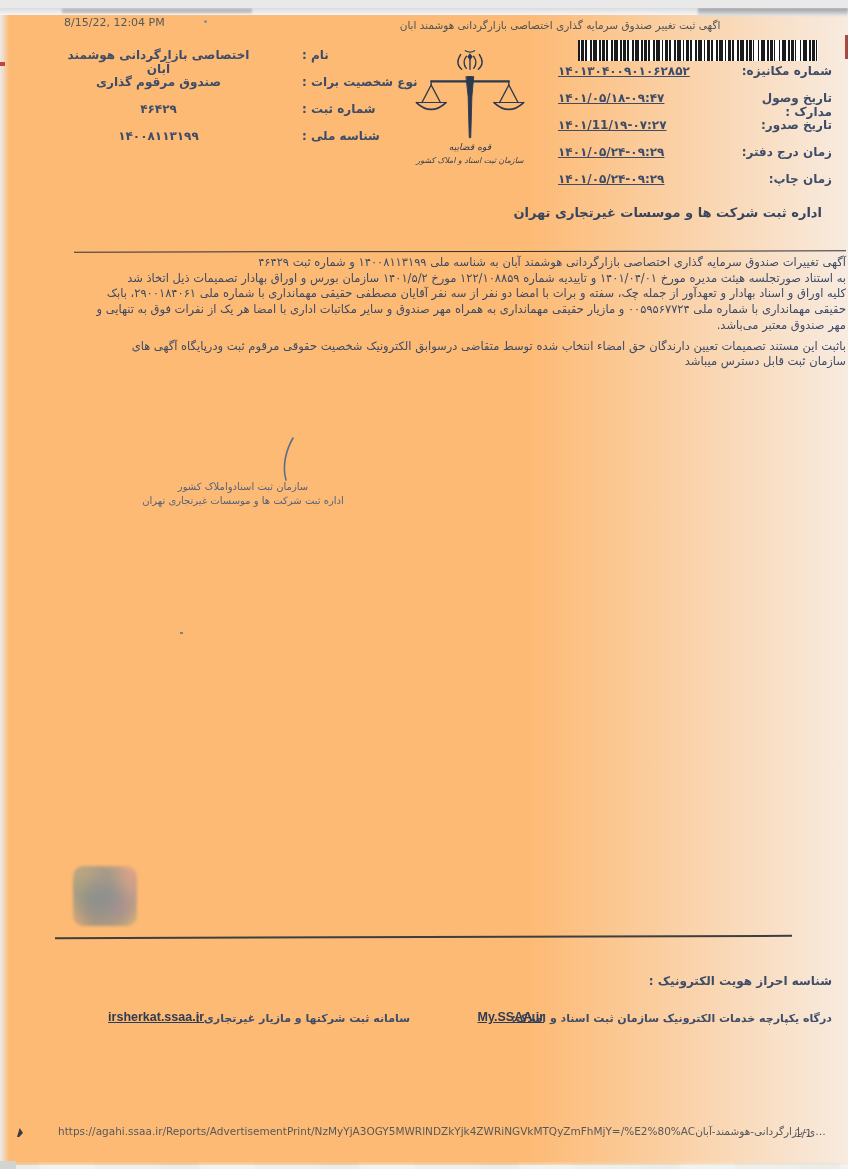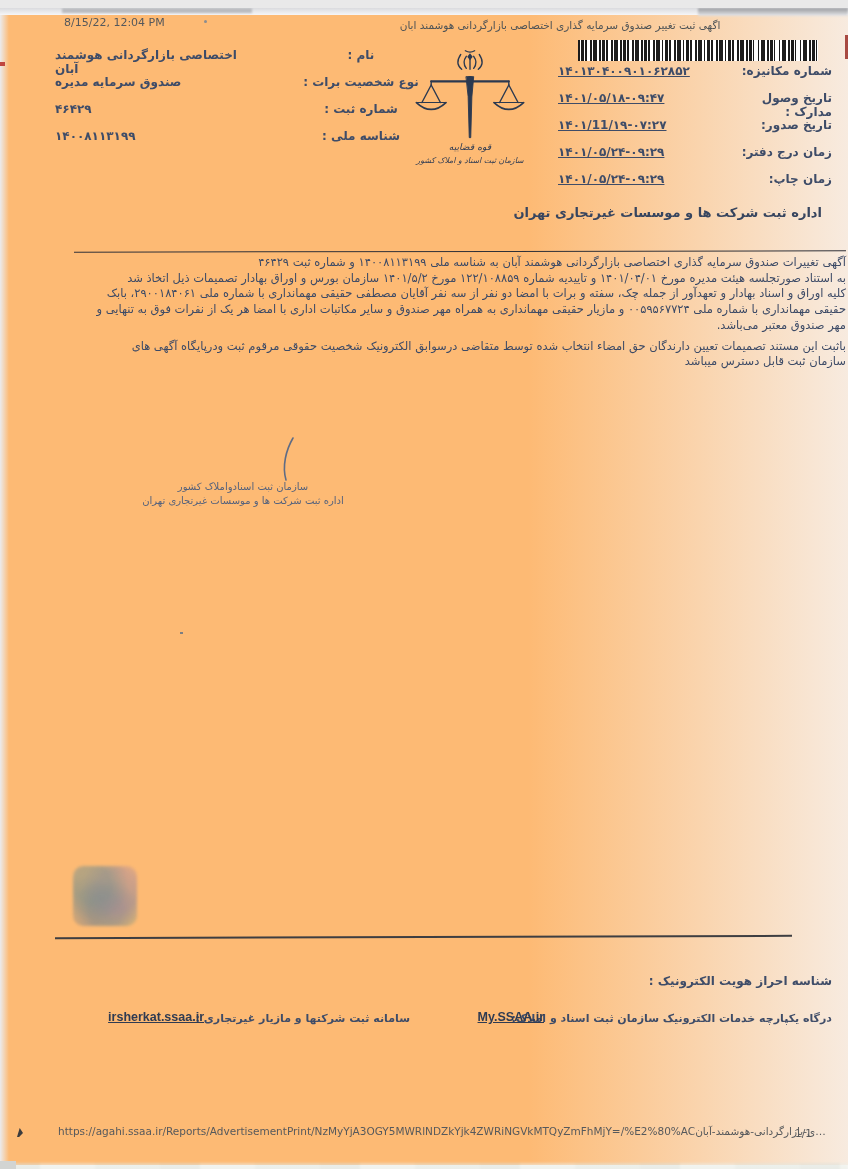--- a/index.html
+++ b/index.html
@@ -27,22 +27,22 @@
   
   .ph-date{left:64px;top:8px;font-size:11px;color:#54585c;}
   .ph-title{left:320px;top:11px;width:480px;text-align:center;font-size:10.5px;color:#4e5356;}
   .pf-url{left:58px;top:1117px;font-size:10.5px;color:#56595c;max-width:700px;white-space:nowrap;}
   .pf-page{right:36px;top:1119px;font-size:10.5px;color:#56595c;padding-left:30px;}
   .pf-mark{left:17px;top:1120px;width:6px;height:9px;background:#3b3b3d;clip-path:polygon(0 100%,45% 0,100% 55%,35% 100%);}
 
   
   .entity{left:55px;top:40px;width:365px;font-size:12px;font-weight:700;}
   .f-row{display:flex;direction:rtl;height:27px;align-items:flex-start;}
-  .f-label{width:118px;text-align:center;}
-  .f-value{width:207px;margin-right:40px;text-align:left;}
+  .f-label{width:118px;text-align:left;}
+  .f-value{width:207px;margin-right:40px;text-align:center;}
 
   
   .meta{right:16px;top:56px;width:280px;font-size:12px;font-weight:700;}
   .m-row{display:flex;direction:rtl;height:27px;align-items:flex-start;}
   .m-label{width:108px;text-align:right;}
   .m-value{width:140px;margin-right:26px;text-align:left;direction:ltr;text-decoration:underline;}
 
   .barcode{left:578px;top:32px;width:240px;height:21px;background:
     repeating-linear-gradient(90deg,#1b1b1b 0 1.5px,#fff 1.5px 3px,#1b1b1b 3px 6px,#fff 6px 7px,
     #1b1b1b 7px 8.5px,#fff 8.5px 12px,#1b1b1b 12px 13.5px,#fff 13.5px 15px,#1b1b1b 15px 19px,#fff 19px 21px);}
@@ -98,21 +98,21 @@
   <div class="abs ph-date">8/15/22, 12:04 PM</div>
   <div class="abs ph-title rtl nowrap">اگهی ثبت تغییر صندوق سرمایه گذاری اختصاصی بازارگردانی هوشمند ابان</div>
 
   <div class="abs entity">
     <div class="f-row">
       <div class="f-label">نام :</div>
       <div class="f-value">اختصاصی بازارگردانی هوشمند آبان</div>
     </div>
     <div class="f-row">
       <div class="f-label">نوع شخصیت برات :</div>
-      <div class="f-value">صندوق سرمایه مدیره</div>
+      <div class="f-value">صندوق مرقوم گذاری</div>
     </div>
     <div class="f-row">
       <div class="f-label">شماره ثبت :</div>
       <div class="f-value">۴۶۴۲۹</div>
     </div>
     <div class="f-row">
       <div class="f-label">شناسه ملی :</div>
       <div class="f-value">۱۴۰۰۸۱۱۳۱۹۹</div>
     </div>
   </div>

